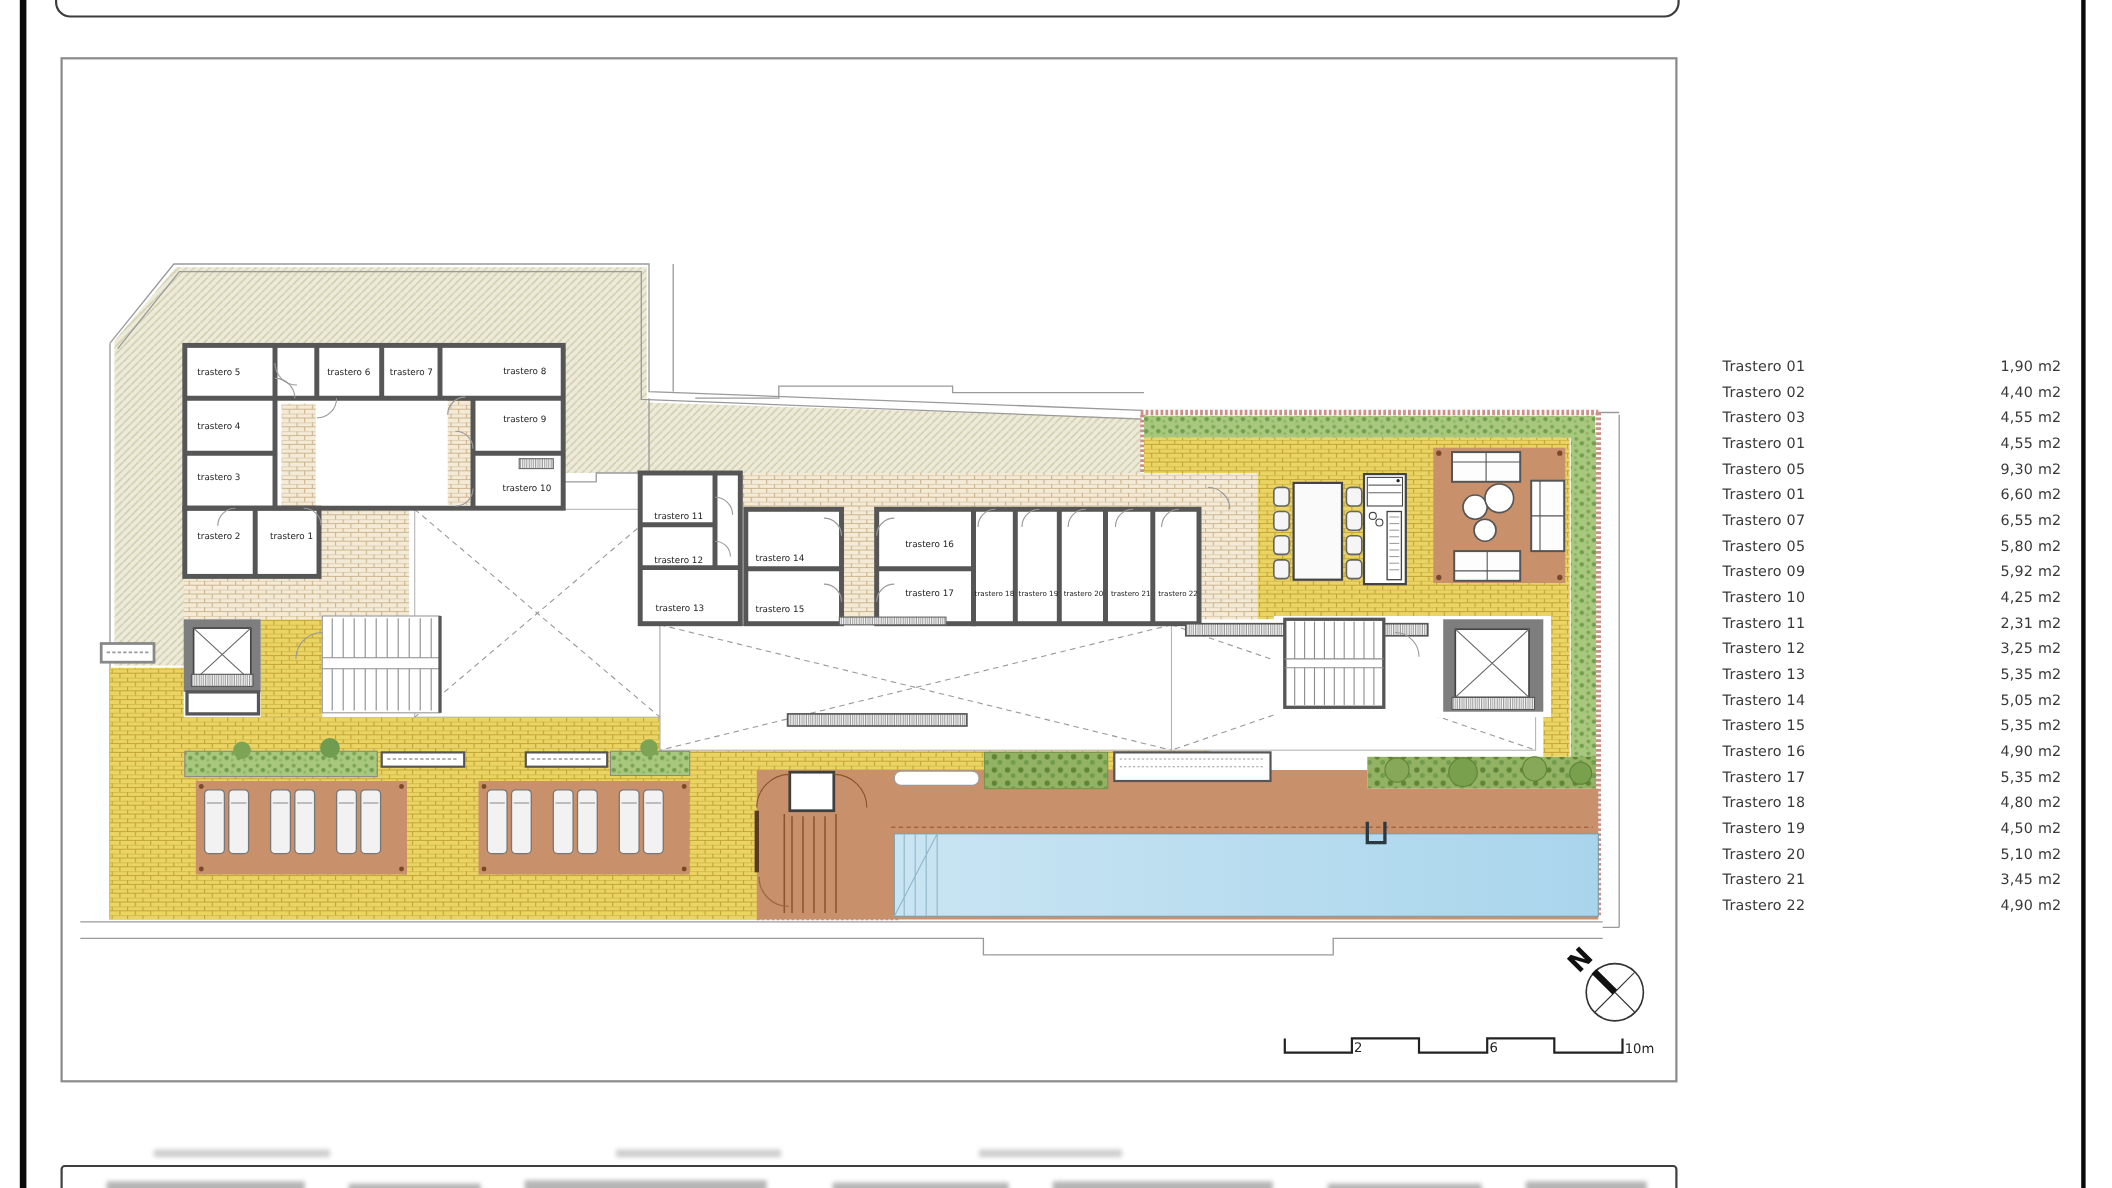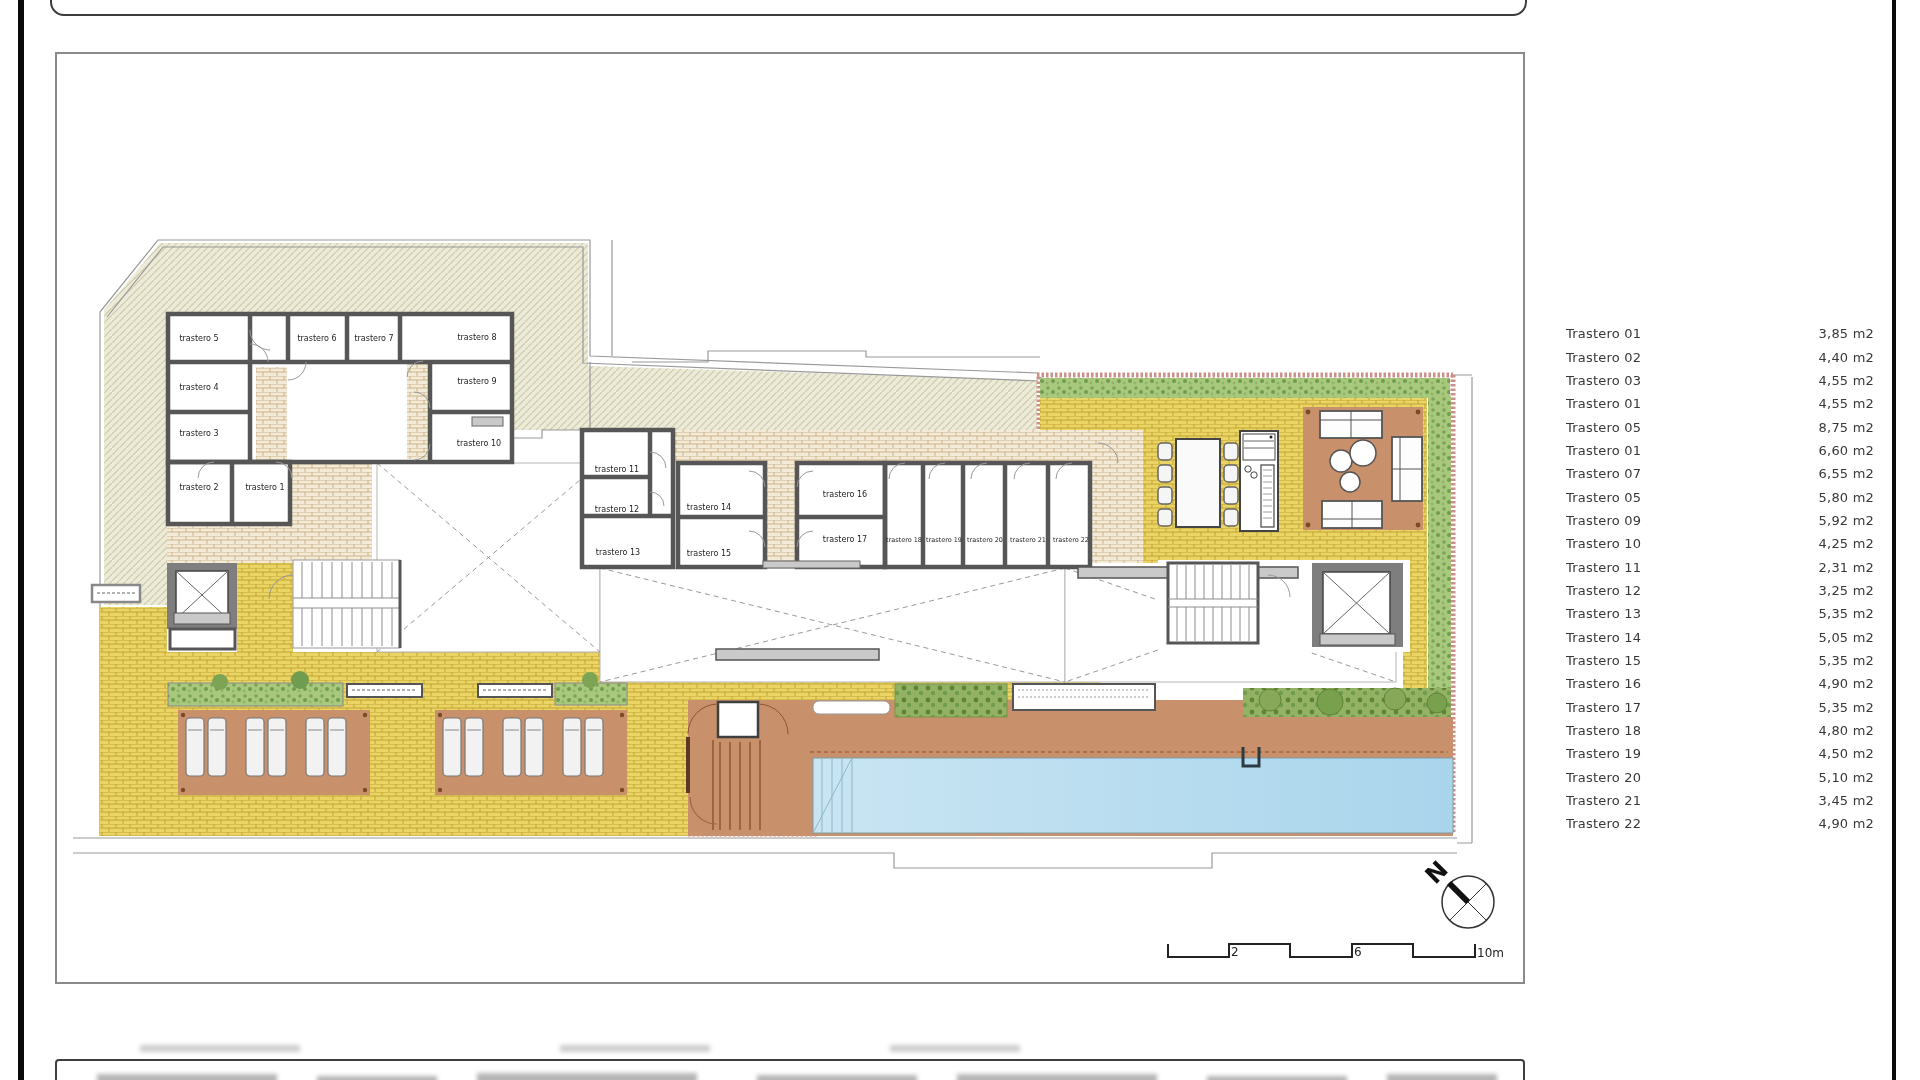--- a/index.html
+++ b/index.html
@@ -386,37 +386,37 @@
     <text class="rlabel-sm" x="944" y="542">trastero 19</text>
     <text class="rlabel-sm" x="985" y="542">trastero 20</text>
     <text class="rlabel-sm" x="1028" y="542">trastero 21</text>
     <text class="rlabel-sm" x="1071" y="542">trastero 22</text>
   </g>
 </svg>
 
 <div id="legend" class="abs">
   <div class="lrow">
       <span>Trastero 01</span>
-      <span>3,85 m2</span>
+      <span>1,90 m2</span>
     </div>
   <div class="lrow">
       <span>Trastero 02</span>
       <span>4,40 m2</span>
     </div>
   <div class="lrow">
       <span>Trastero 03</span>
       <span>4,55 m2</span>
     </div>
   <div class="lrow">
       <span>Trastero 01</span>
       <span>4,55 m2</span>
     </div>
   <div class="lrow">
       <span>Trastero 05</span>
-      <span>8,75 m2</span>
+      <span>9,30 m2</span>
     </div>
   <div class="lrow">
       <span>Trastero 01</span>
       <span>6,60 m2</span>
     </div>
   <div class="lrow">
       <span>Trastero 07</span>
       <span>6,55 m2</span>
     </div>
   <div class="lrow">

